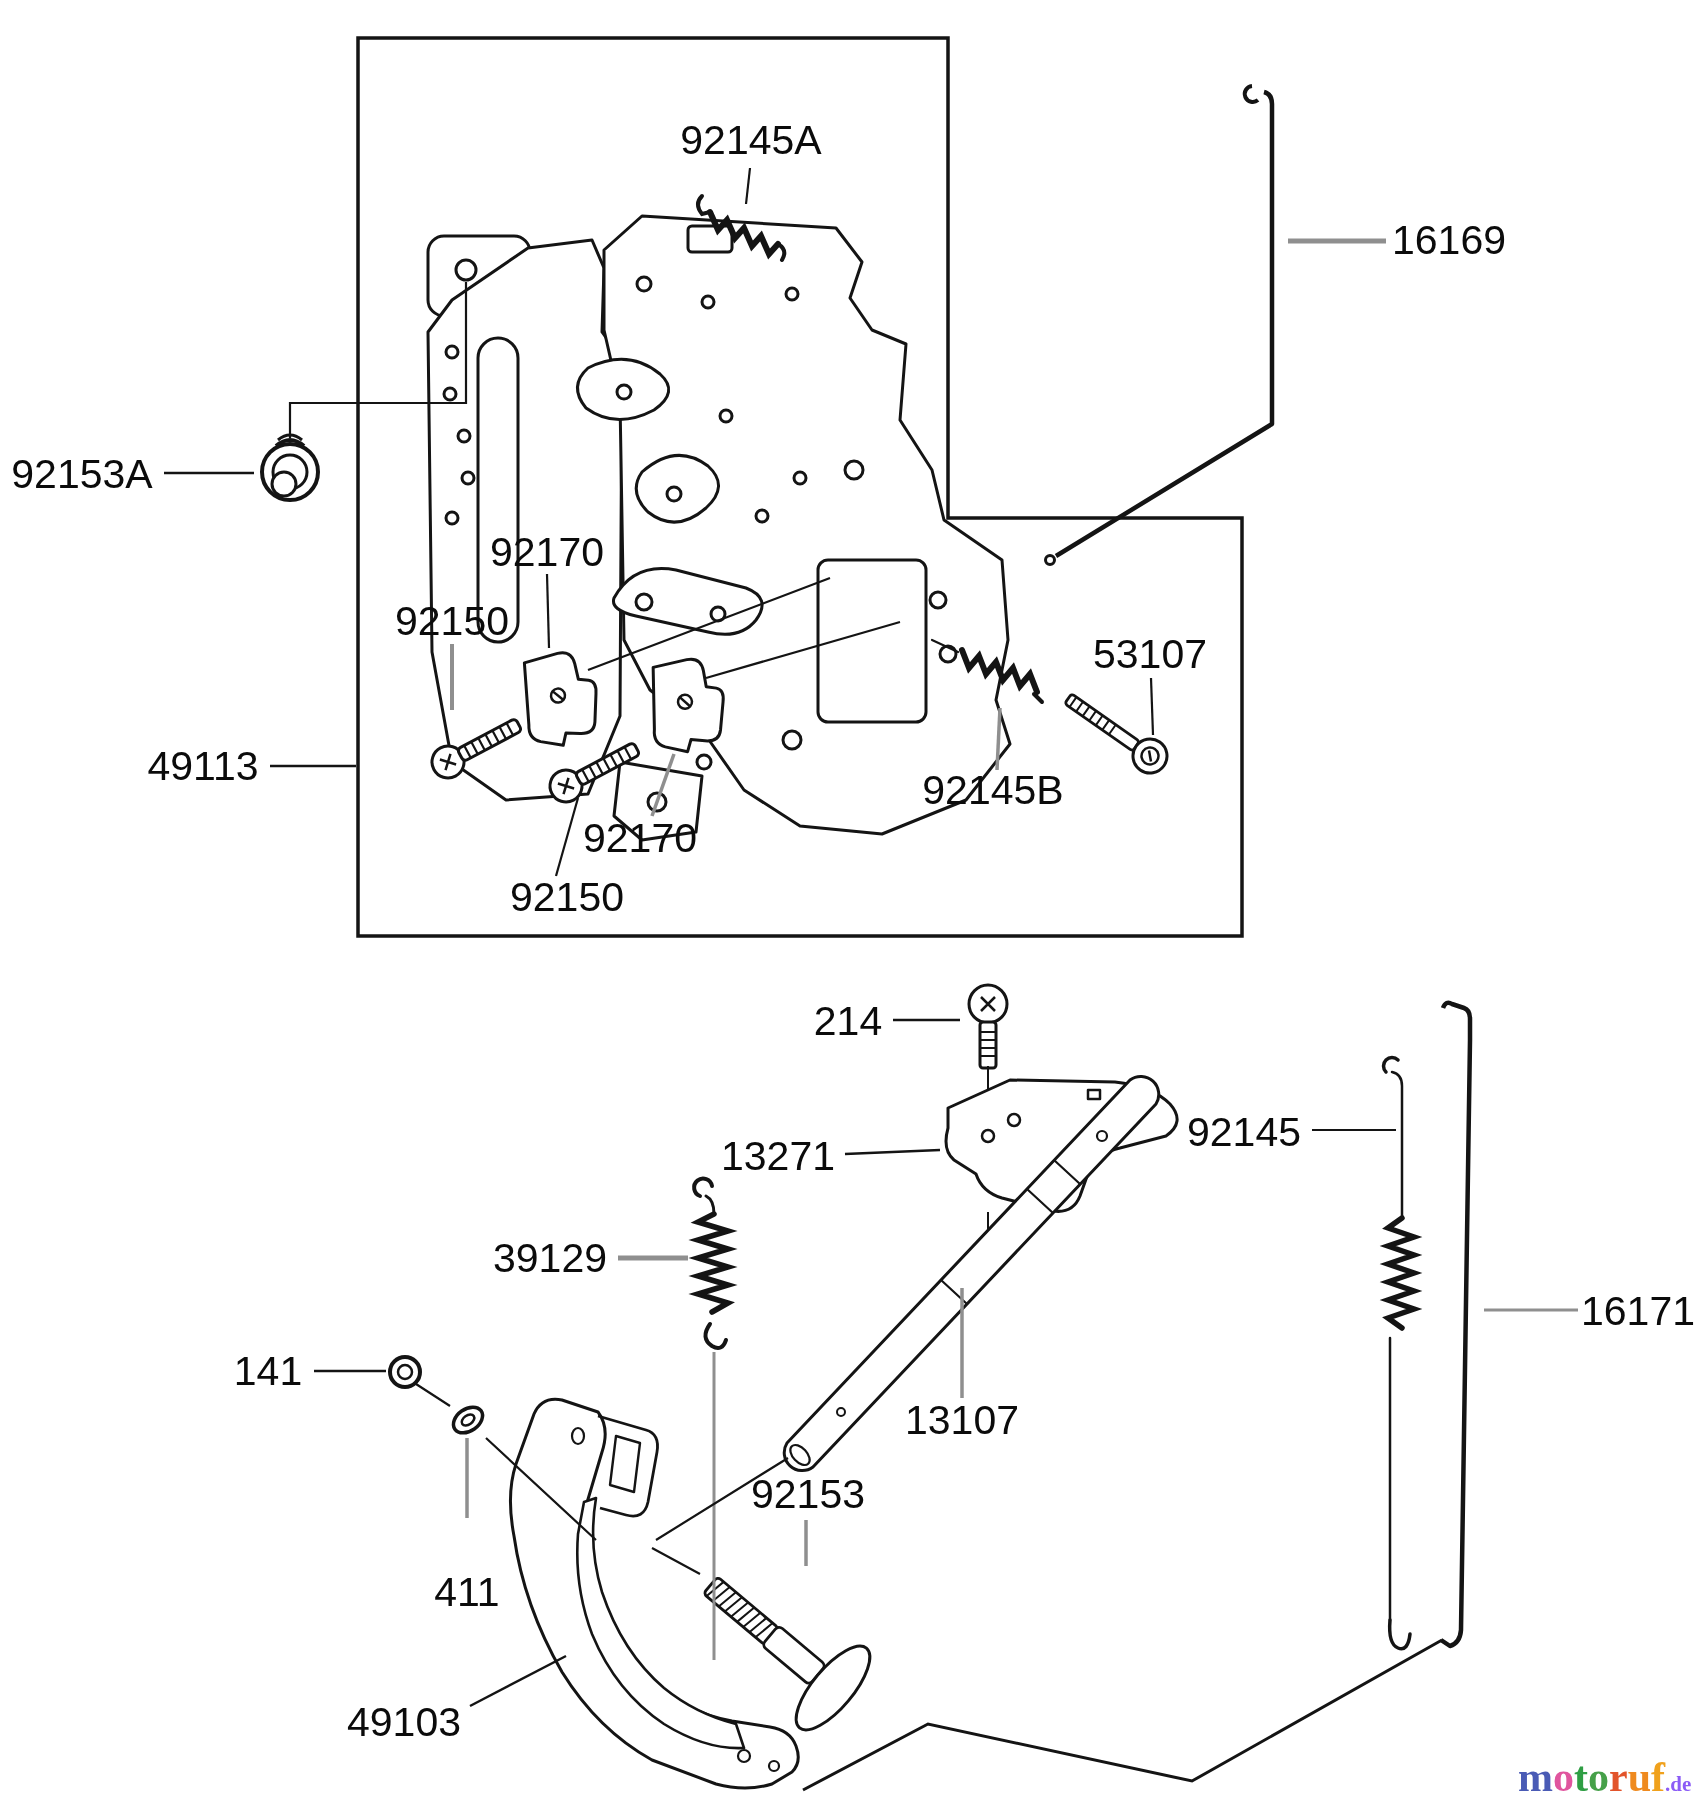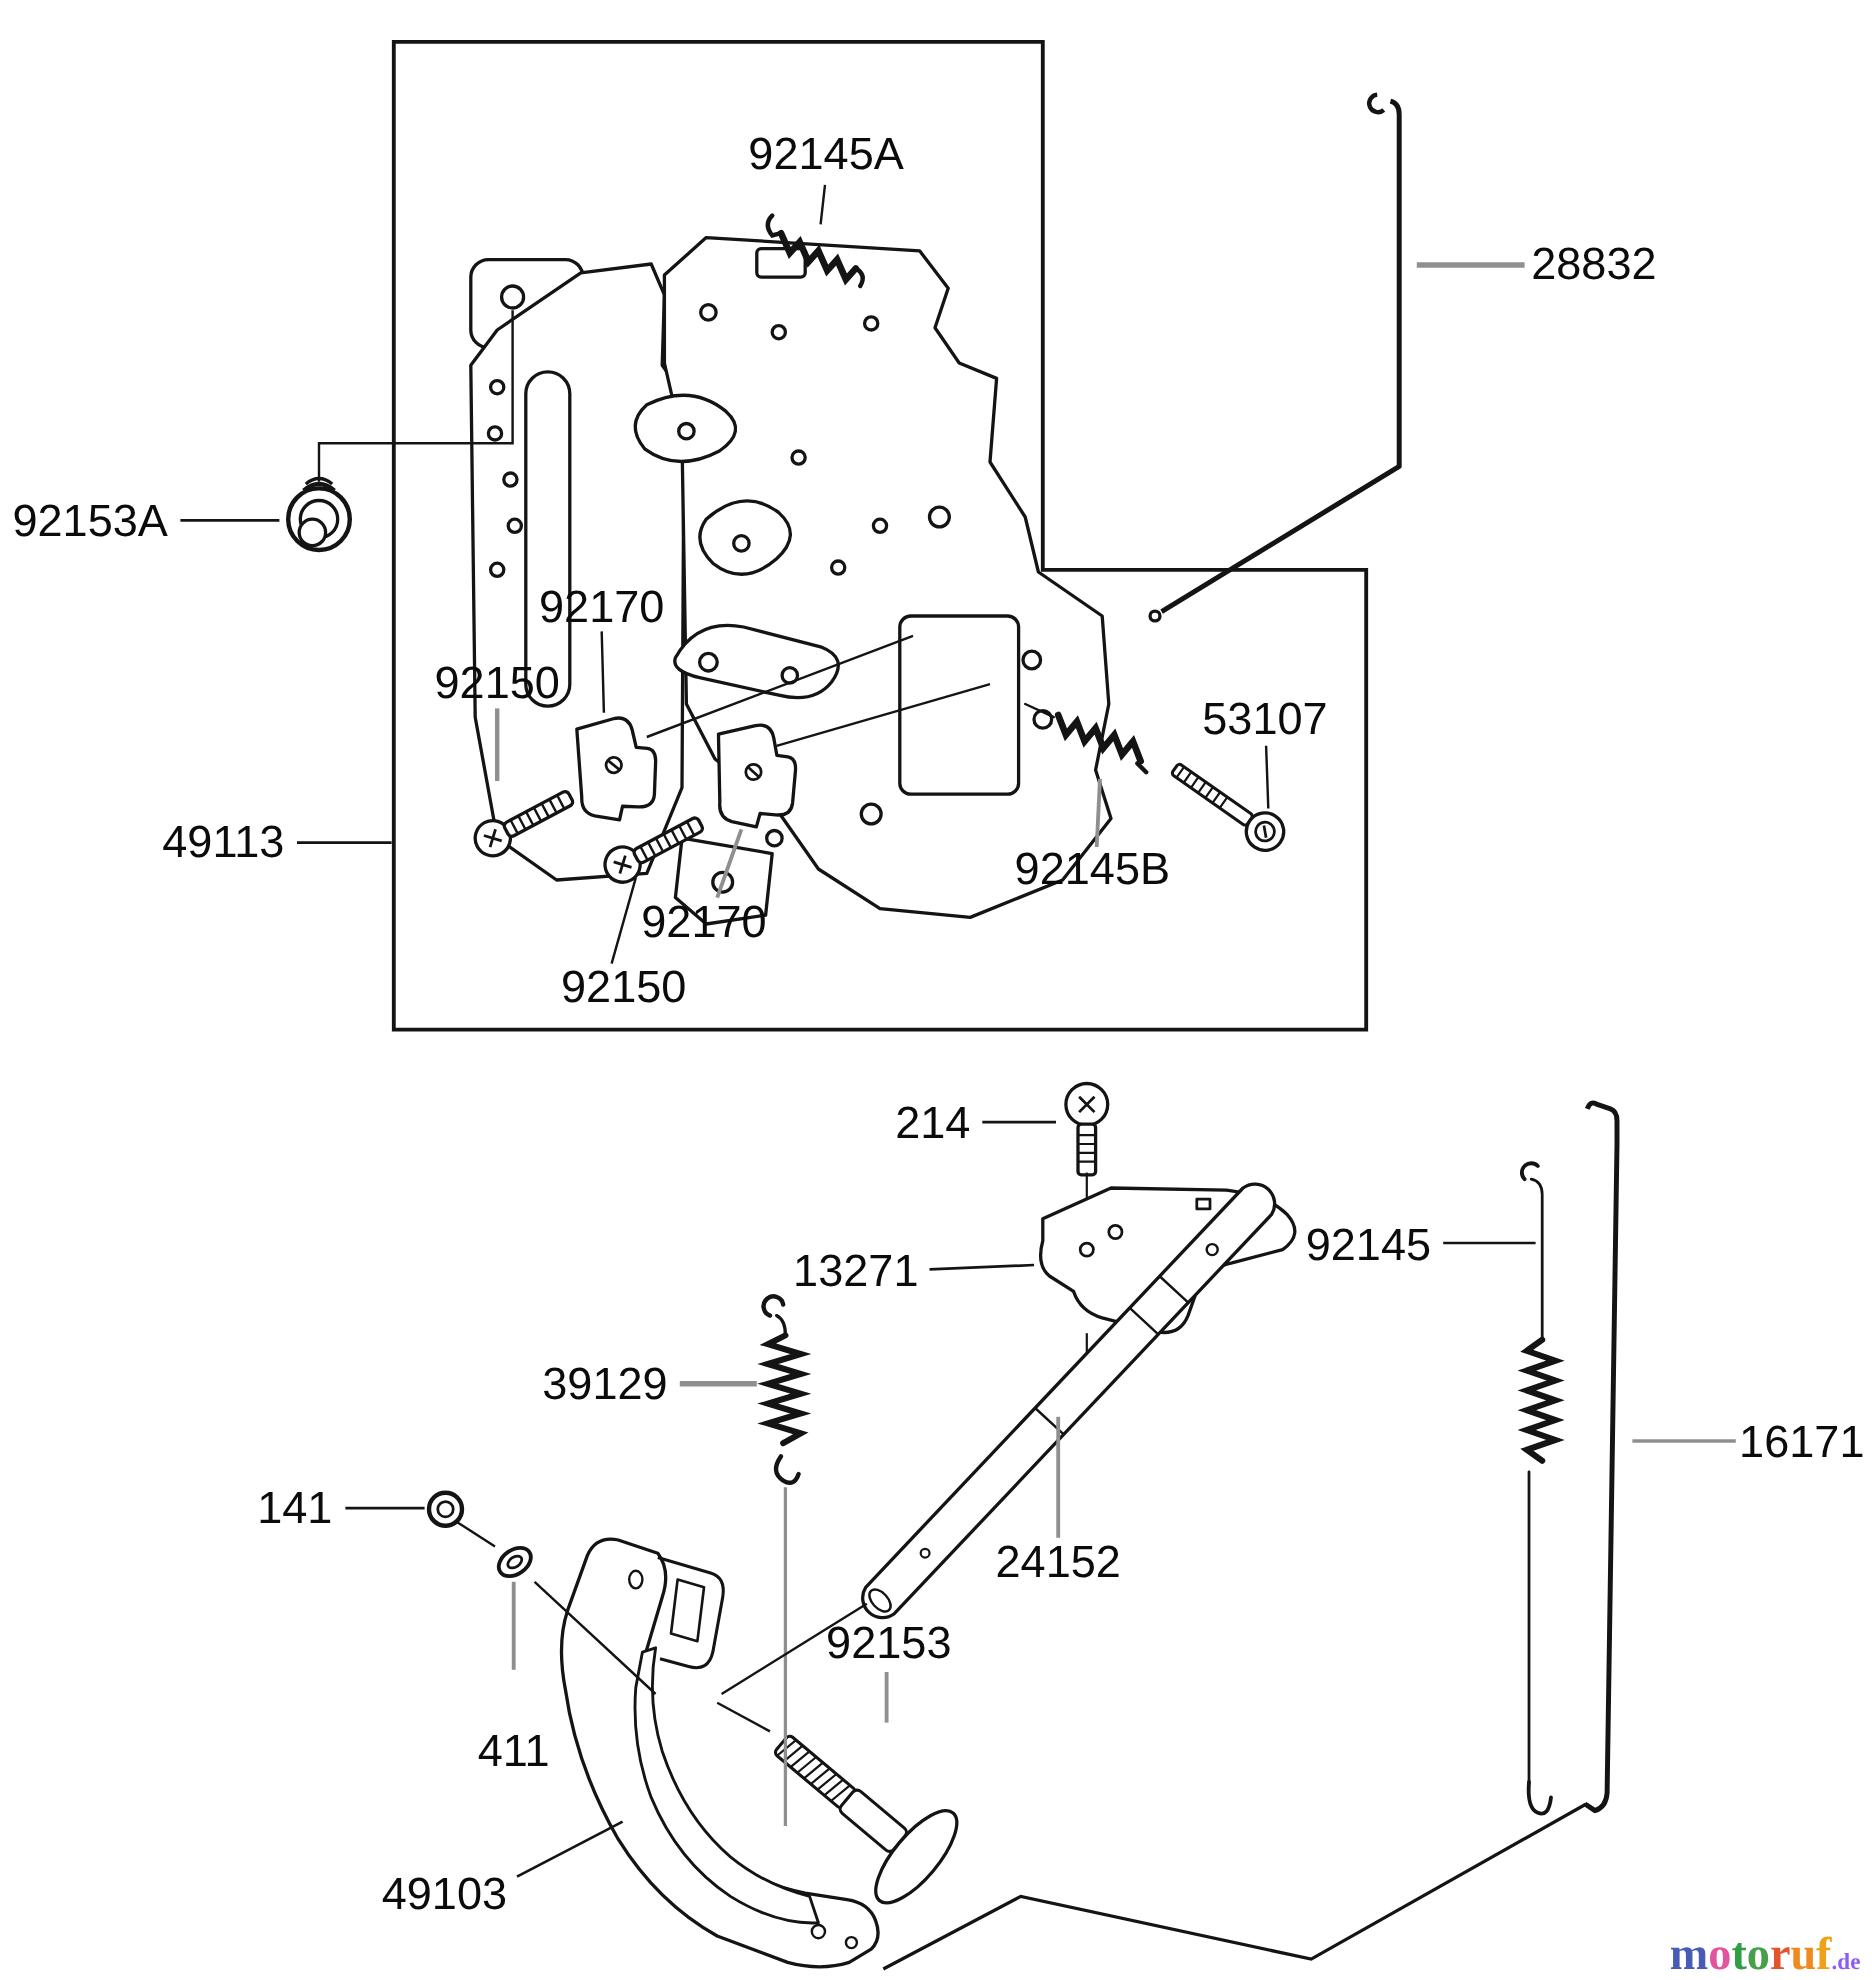--- a/index.html
+++ b/index.html
@@ -215,36 +215,36 @@
     <path d="M618,1258 H688" stroke="#8f8f8f" stroke-width="5" fill="none"></path>
     <path d="M314,1371 H386" stroke="#141414" stroke-width="2.5" fill="none"></path>
     <path d="M467,1438 V1518" stroke="#8f8f8f" stroke-width="3.5" fill="none"></path>
     <path d="M962,1398 V1288" stroke="#8f8f8f" stroke-width="3.5" fill="none"></path>
     <path d="M1484,1310 H1578" stroke="#8f8f8f" stroke-width="3" fill="none"></path>
     <path d="M806,1520 V1566" stroke="#8f8f8f" stroke-width="3.5" fill="none"></path>
     <path d="M470,1706 L566,1656" stroke="#141414" stroke-width="2.5" fill="none"></path>
   </svg>
 
   <div class="plabel" style="left:751px;top:140px">92145A</div>
-  <div class="plabel" style="left:1449px;top:240px">28832</div>
+  <div class="plabel" style="left:1449px;top:240px">16169</div>
   <div class="plabel" style="left:82px;top:474px">92153A</div>
   <div class="plabel" style="left:203px;top:766px">49113</div>
   <div class="plabel" style="left:547px;top:552px">92170</div>
   <div class="plabel" style="left:452px;top:621px">92150</div>
   <div class="plabel" style="left:640px;top:838px">92170</div>
   <div class="plabel" style="left:567px;top:897px">92150</div>
   <div class="plabel" style="left:993px;top:790px">92145B</div>
   <div class="plabel" style="left:1150px;top:654px">53107</div>
   <div class="plabel" style="left:848px;top:1021px">214</div>
   <div class="plabel" style="left:778px;top:1156px">13271</div>
   <div class="plabel" style="left:1244px;top:1132px">92145</div>
   <div class="plabel" style="left:550px;top:1258px">39129</div>
   <div class="plabel" style="left:268px;top:1371px">141</div>
   <div class="plabel" style="left:467px;top:1592px">411</div>
-  <div class="plabel" style="left:962px;top:1420px">24152</div>
+  <div class="plabel" style="left:962px;top:1420px">13107</div>
   <div class="plabel" style="left:1638px;top:1311px">16171</div>
   <div class="plabel" style="left:808px;top:1494px">92153</div>
   <div class="plabel" style="left:404px;top:1722px">49103</div>
 
   <div id="watermark">
     <span style="color: rgb(74, 91, 181);">m</span><span style="color: rgb(224, 85, 158);">o</span><span style="color: rgb(47, 158, 68);">t</span><span style="color: rgb(70, 160, 73);">o</span><span style="color: rgb(226, 84, 43);">r</span><span style="color: rgb(239, 138, 31);">u</span><span style="color: rgb(240, 161, 28);">f</span><span class="tld" style="color: #8b5cf6;">.de</span>
   </div>
 
 </div>
 

